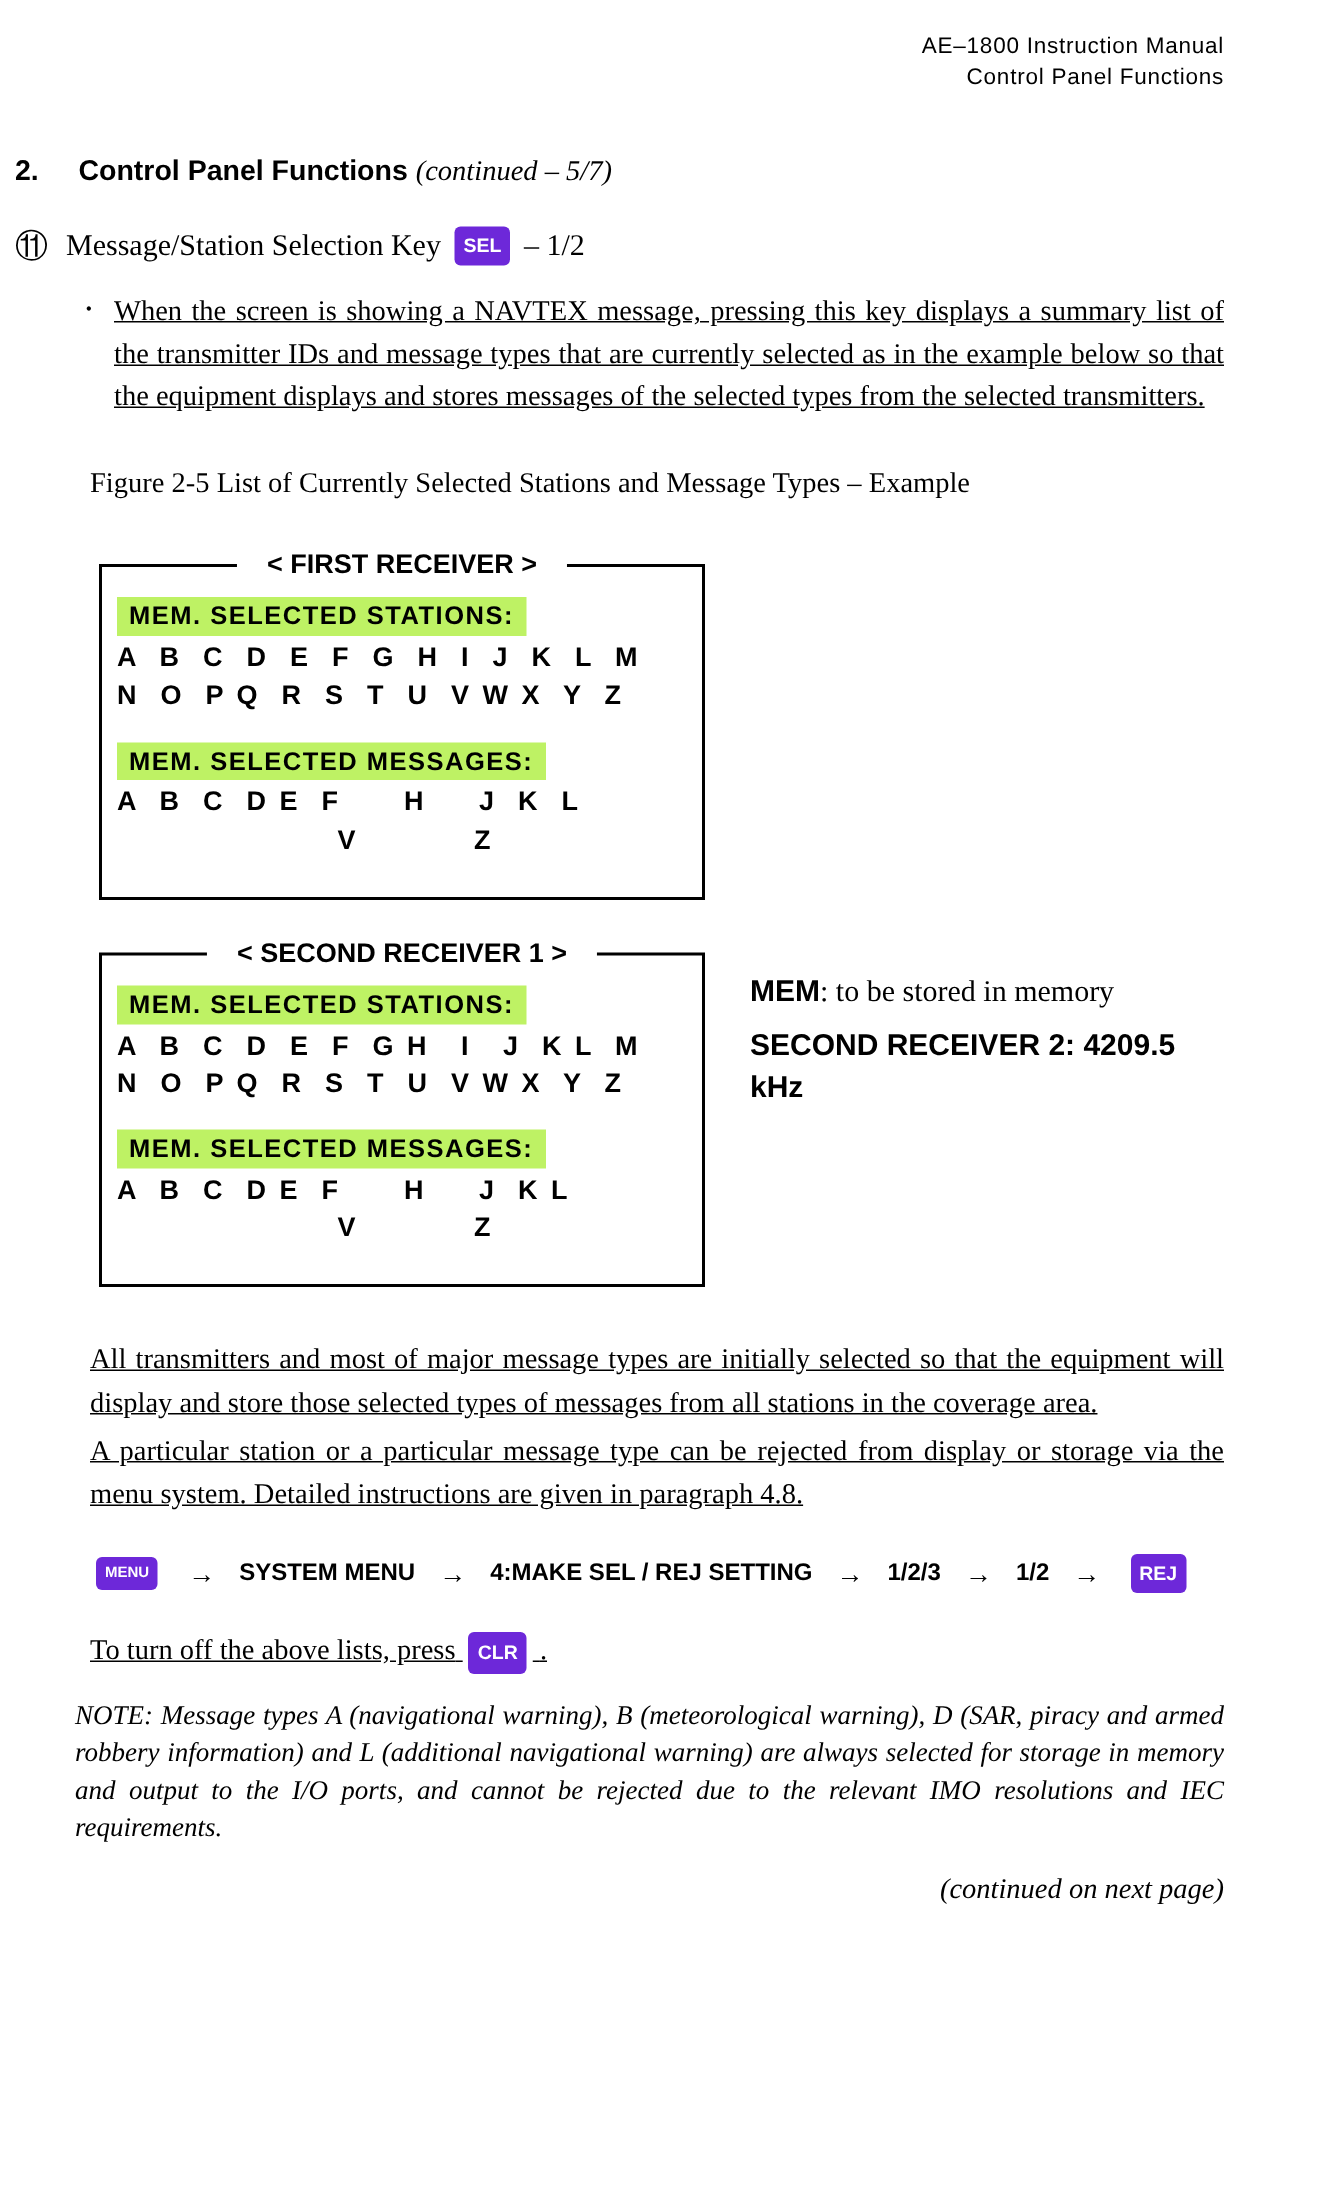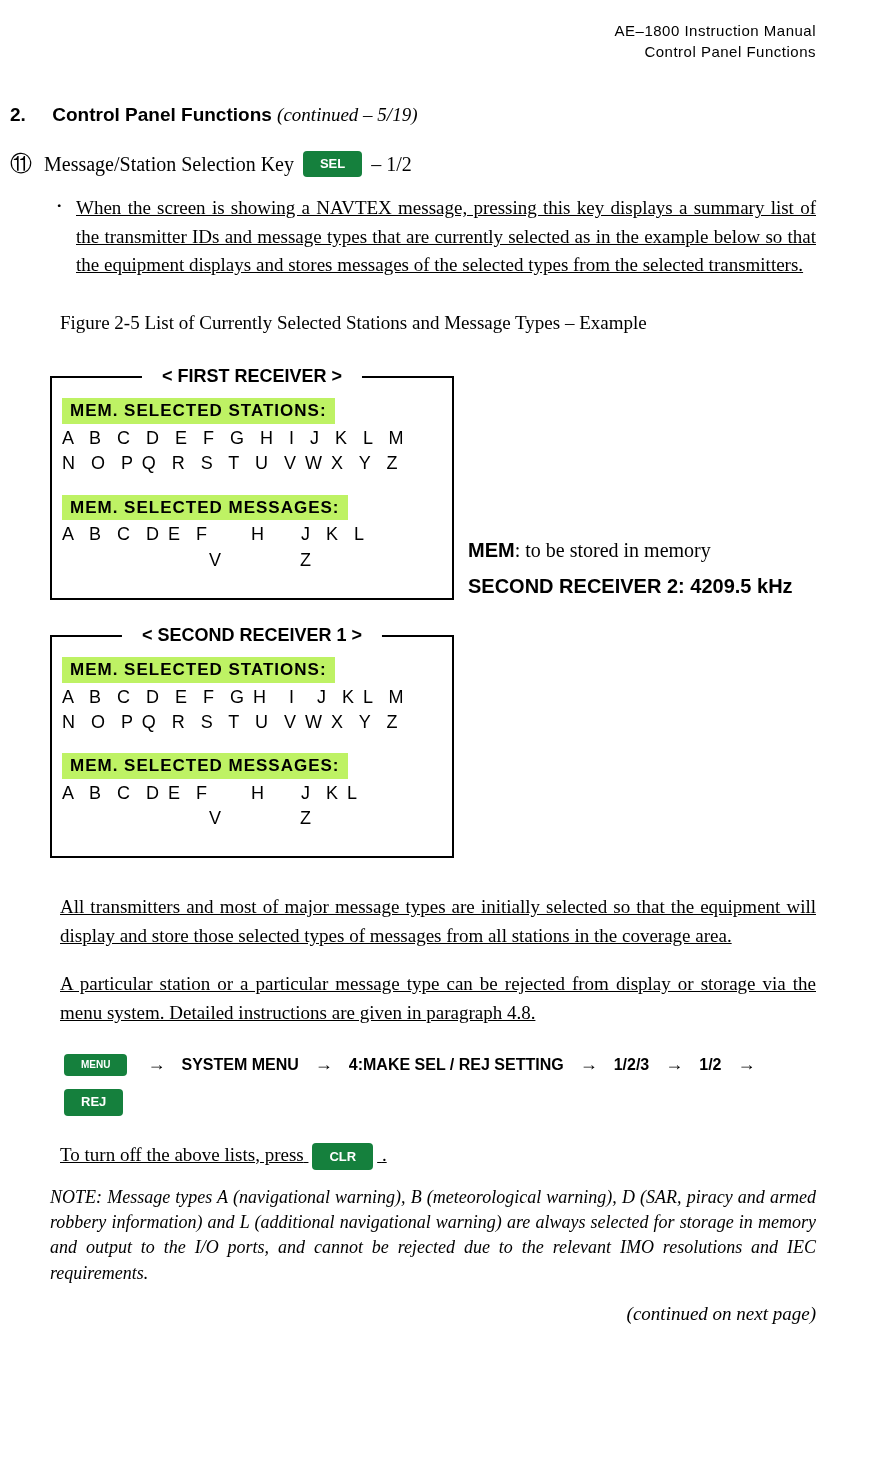--- a/index.html
+++ b/index.html
@@ -29,26 +29,26 @@
     font-style: italic;
     font-weight: normal;
   }
   .item-row {
     display: flex;
     align-items: center;
     margin-bottom: 15px;
     font-size: 20px;
   }
   .key-label {
-    background: #15803d;
+    background: #6d28d9;
     color: #fff;
     font-family: Arial, sans-serif;
     font-weight: bold;
     font-size: 13px;
-    padding: 4px 17px;
+    padding: 4px 6px;
     border-radius: 4px;
     margin: 0 4px;
     display: inline-block;
     min-width: 20px;
     text-align: right;
   }
   .body-text {
     margin-left: 50px;
     text-align: justify;
     font-size: 19px;
@@ -63,23 +63,23 @@
     margin-right: 8px;
   }
   .figure-caption {
     margin-left: 50px;
     margin-top: 30px;
     margin-bottom: 20px;
     font-size: 19px;
   }
   .columns {
     display: flex;
-    margin-left: 40px;
-    gap: 14px;
-    align-items: flex-start;
+    margin-left: 56px;
+    gap: 30px;
+    align-items: center;
   }
   .receiver-box {
     border: 2px solid #000;
     padding: 20px 10px 25px 10px;
     width: 380px;
     position: relative;
     margin-top: 20px;
     font-family: Arial, sans-serif;
   }
   .receiver-legend {
@@ -96,21 +96,21 @@
   .mem-header {
     background: #bef264;
     font-weight: bold;
     font-size: 17px;
     letter-spacing: 1px;
     padding: 1px 8px;
     margin-bottom: 2px;
     display: inline-block;
   }
   .mem-line {
-    font-weight: normal;
+    font-weight: bold;
     font-size: 18px;
     letter-spacing: 2px;
     font-family: Arial, sans-serif;
     white-space: pre;
   }
   .mem-block {
     margin-bottom: 18px;
   }
   .side-notes {
     font-size: 20px;
@@ -159,21 +159,21 @@
 
 <div class="header-right">
   <div>AE–1800 Instruction Manual</div>
   <div>Control Panel Functions</div>
 </div>
 
 <div class="section-title">
   <span>2.</span>
   &nbsp;&nbsp;&nbsp;
   <span>Control Panel Functions</span>
-  <span class="continued">(continued – 5/19)</span>
+  <span class="continued">(continued – 5/7)</span>
 </div>
 
 <div class="item-row">
   <span style="font-size:22px; margin-right:12px;">⑪</span>
   <span>Message/Station Selection Key</span>
   &nbsp;
   <span class="key-label">SEL</span>
   &nbsp;
   <span>– 1/2</span>
 </div>
@@ -221,21 +221,21 @@
       <span class="bold-sans">MEM</span><span>: to be stored in memory</span>
     </div>
     <div>
       <span class="bold-sans">SECOND RECEIVER 2</span><span class="bold-sans">: 4209.5 kHz</span>
     </div>
   </div>
 </div>
 
 <div class="body-text" style="margin-top:35px;">All transmitters and most of major message types are initially selected so that the equipment will display and store those selected types of messages from all stations in the coverage area.</div>
 
-<div class="body-text" style="margin-top:20px;">A particular station or a particular message type can be rejected from display or storage via the menu system. Detailed instructions are given in paragraph 4.8.</div>
+<div class="body-text" style="margin-top:4px;">A particular station or a particular message type can be rejected from display or storage via the menu system. Detailed instructions are given in paragraph 4.8.</div>
 
 <div class="nav-path">
   <span class="key-label" style="font-size:10px;">MENU</span>
   <span class="arrow">→</span>
   <span>SYSTEM MENU</span>
   <span class="arrow">→</span>
   <span>4:MAKE SEL / REJ SETTING</span>
   <span class="arrow">→</span>
   <span>1/2/3</span>
   <span class="arrow">→</span>

